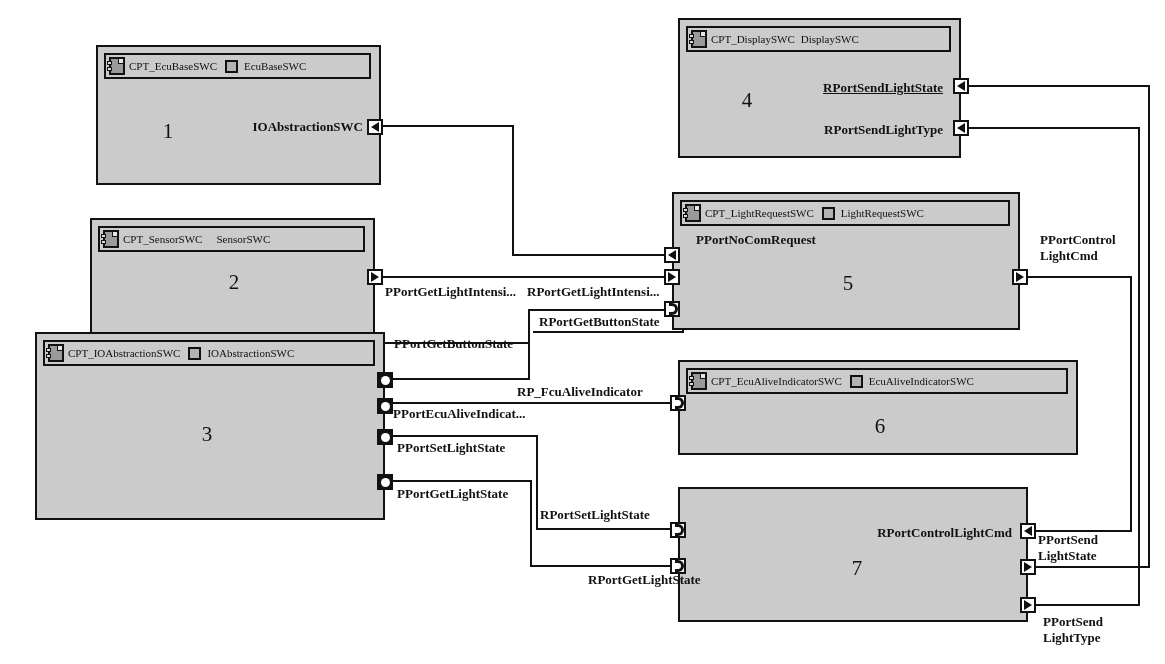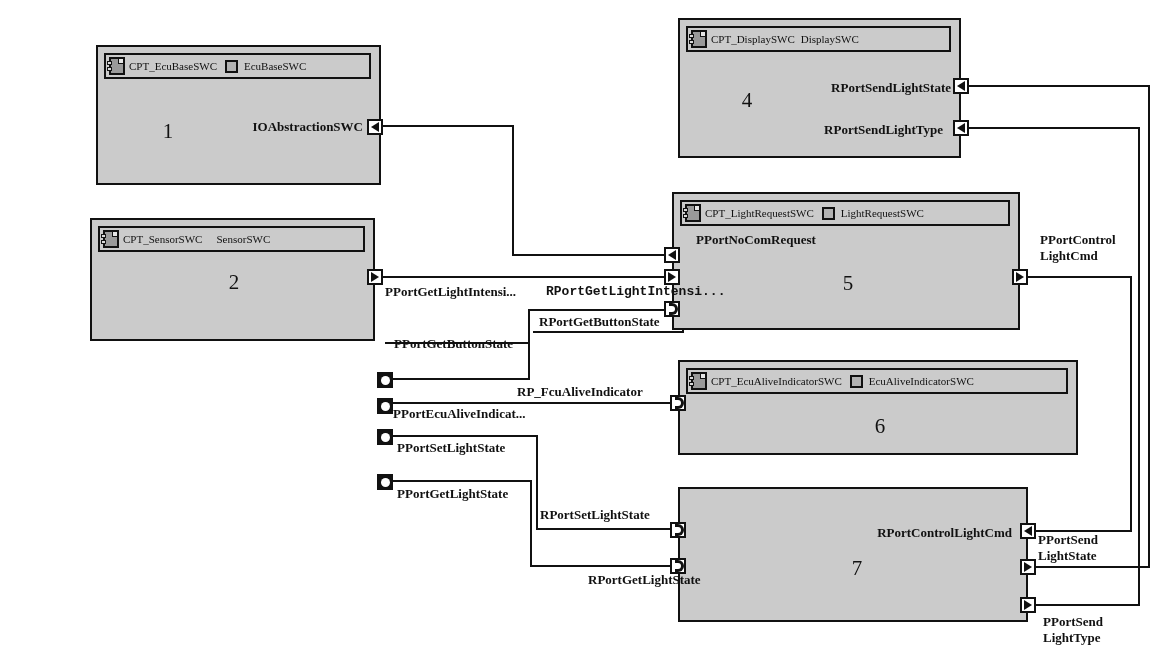--- a/index.html
+++ b/index.html
@@ -106,20 +106,33 @@
         </span>
       <span class="swc-title">CPT_SensorSWC</span>
       <span class="swc-title second" style="margin-left:14px;">SensorSWC</span>
     </div>
     <span class="swc-number" style="left:142px;top:62px;">2</span>
   </div>
   <div class="port" style="left:367px;top:269px;">
       <span class="tri-right"></span>
     </div>
 
+  <div class="swc" style="left:35px;top:332px;width:350px;height:188px;">
+    <div class="swc-header">
+      <span class="cicon">
+          <span class="tab1"></span>
+          <span class="tab2"></span>
+          <span class="corner"></span>
+        </span>
+      <span class="swc-title">CPT_IOAbstractionSWC</span>
+      <span class="sqicon"></span>
+      <span class="swc-title second">IOAbstractionSWC</span>
+    </div>
+    <span class="swc-number" style="left:170px;top:100px;">3</span>
+  </div>
   <div class="port dark" style="left:377px;top:372px;">
       <span class="circle"></span>
     </div>
   <div class="port dark" style="left:377px;top:398px;">
       <span class="circle"></span>
     </div>
   <div class="port dark" style="left:377px;top:429px;">
       <span class="circle"></span>
     </div>
   <div class="port dark" style="left:377px;top:474px;">
@@ -130,21 +143,21 @@
     <div class="swc-header">
       <span class="cicon">
           <span class="tab1"></span>
           <span class="tab2"></span>
           <span class="corner"></span>
         </span>
       <span class="swc-title">CPT_DisplaySWC</span>
       <span class="swc-title second">DisplaySWC</span>
     </div>
     <span class="swc-number" style="left:67px;top:80px;">4</span>
-    <span class="inner-label right" style="right:8px;top:60px;">RPortSendLightState</span>
+    <span class="inner-label right" style="right:16px;top:60px;text-decoration:underline;">RPortSendLightState</span>
     <span class="inner-label right" style="right:16px;top:102px;">RPortSendLightType</span>
   </div>
   <div class="port" style="left:953px;top:78px;">
       <span class="tri-left"></span>
     </div>
   <div class="port" style="left:953px;top:120px;">
       <span class="tri-left"></span>
     </div>
 
   <div class="swc" style="left:672px;top:192px;width:348px;height:138px;">
@@ -205,21 +218,21 @@
       <span class="tri-left"></span>
     </div>
   <div class="port" style="left:1020px;top:559px;">
       <span class="tri-right"></span>
     </div>
   <div class="port" style="left:1020px;top:597px;">
       <span class="tri-right"></span>
     </div>
 
   <span class="clabel" style="left:385px;top:284px;">PPortGetLightIntensi...</span>
-  <span class="clabel" style="left:546px;top:284px;font-family:Liberation Mono, monospace;">RPortGetLightIntensi...</span>
+  <span class="clabel" style="left:527px;top:284px;">RPortGetLightIntensi...</span>
   <span class="clabel" style="left:539px;top:314px;">RPortGetButtonState</span>
   <span class="clabel" style="left:394px;top:336px;">PPortGetButtonState</span>
   <span class="clabel" style="left:517px;top:384px;">RP_FcuAliveIndicator</span>
   <span class="clabel" style="left:393px;top:406px;">PPortEcuAliveIndicat...</span>
   <span class="clabel" style="left:397px;top:440px;">PPortSetLightState</span>
   <span class="clabel" style="left:397px;top:486px;">PPortGetLightState</span>
   <span class="clabel" style="left:540px;top:507px;">RPortSetLightState</span>
   <span class="clabel" style="left:540px;top:572px;margin-left:48px;">RPortGetLightState</span>
   <span class="clabel" style="left:1040px;top:232px;">PPortControl
 LightCmd</span>

